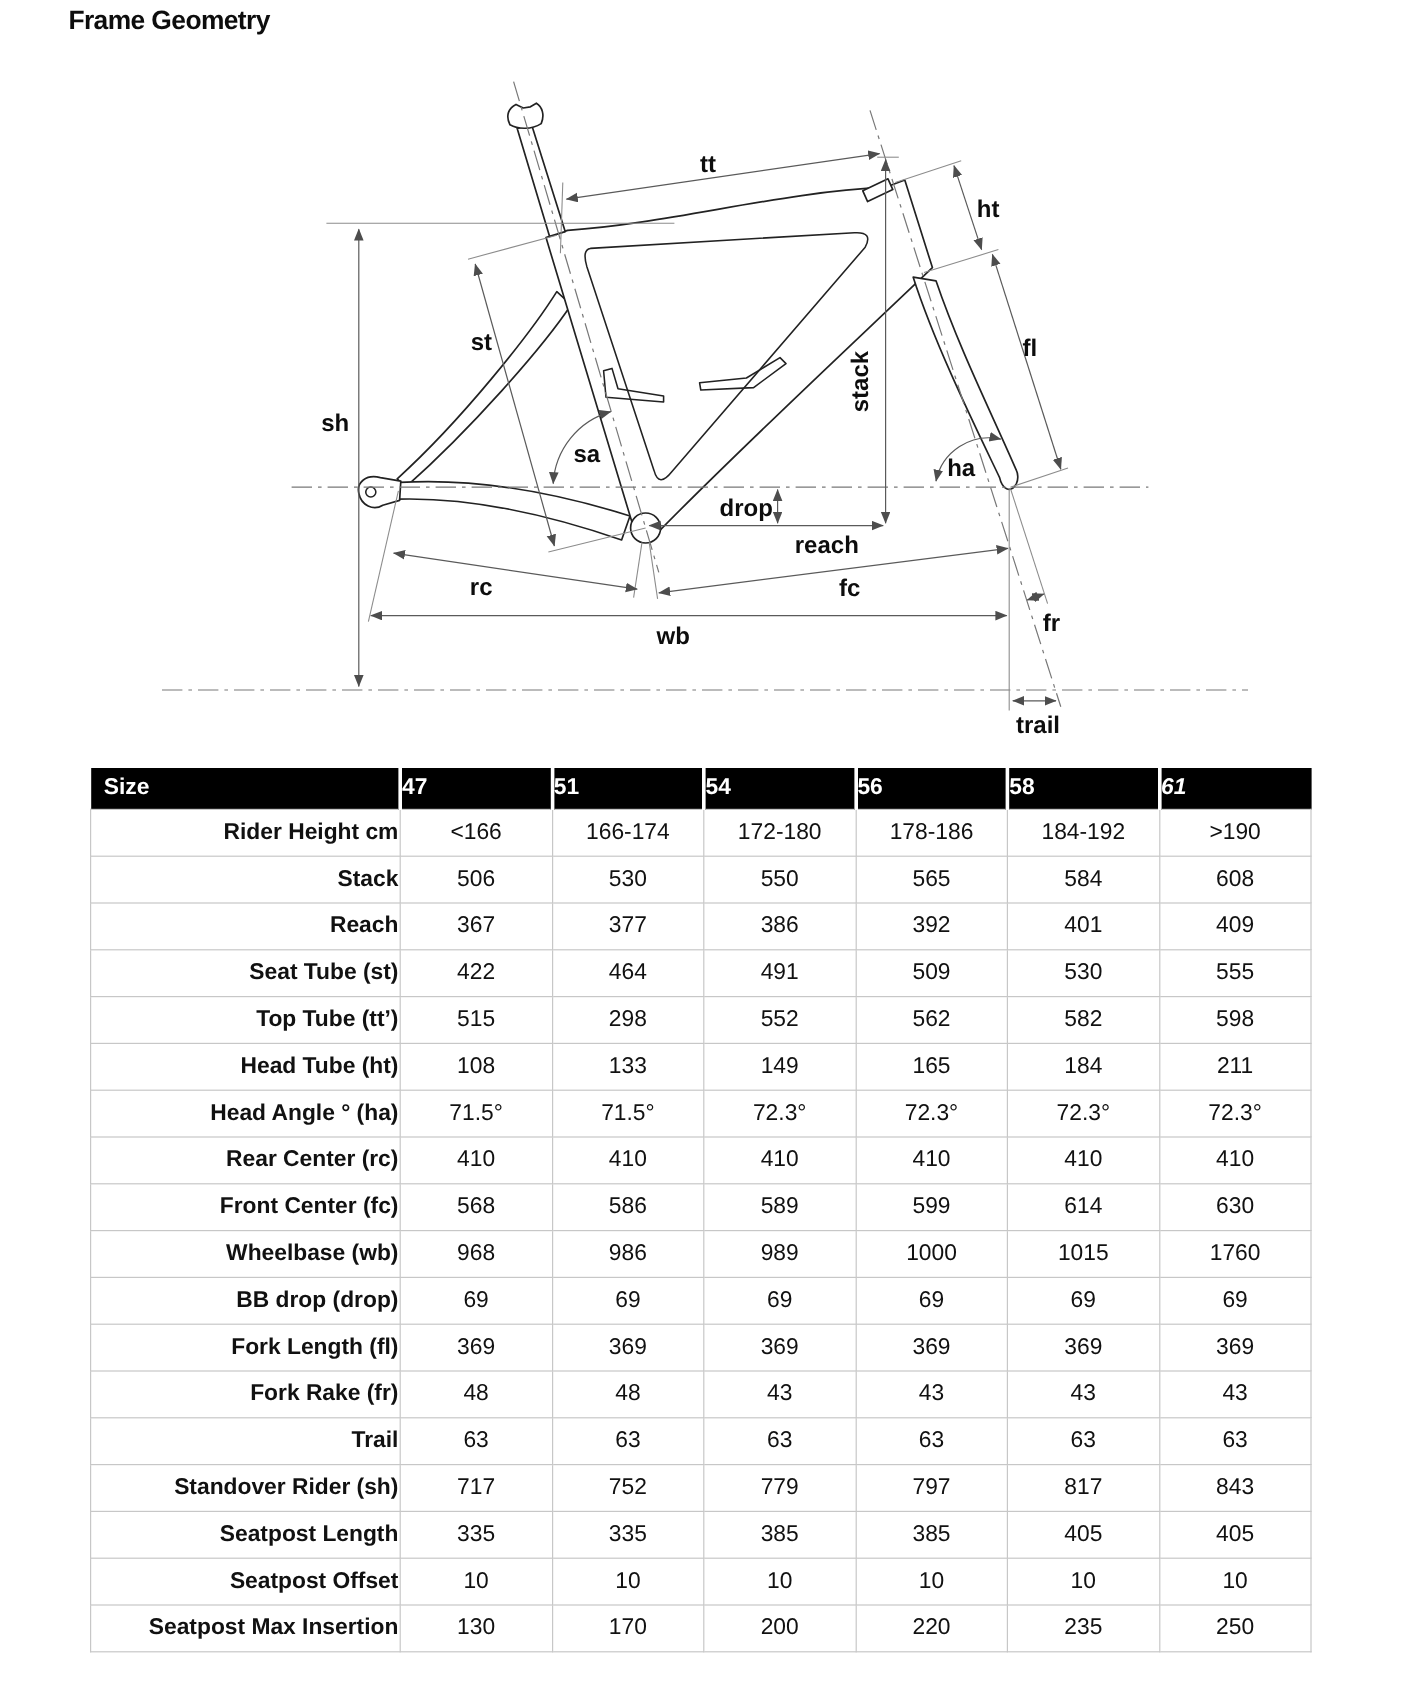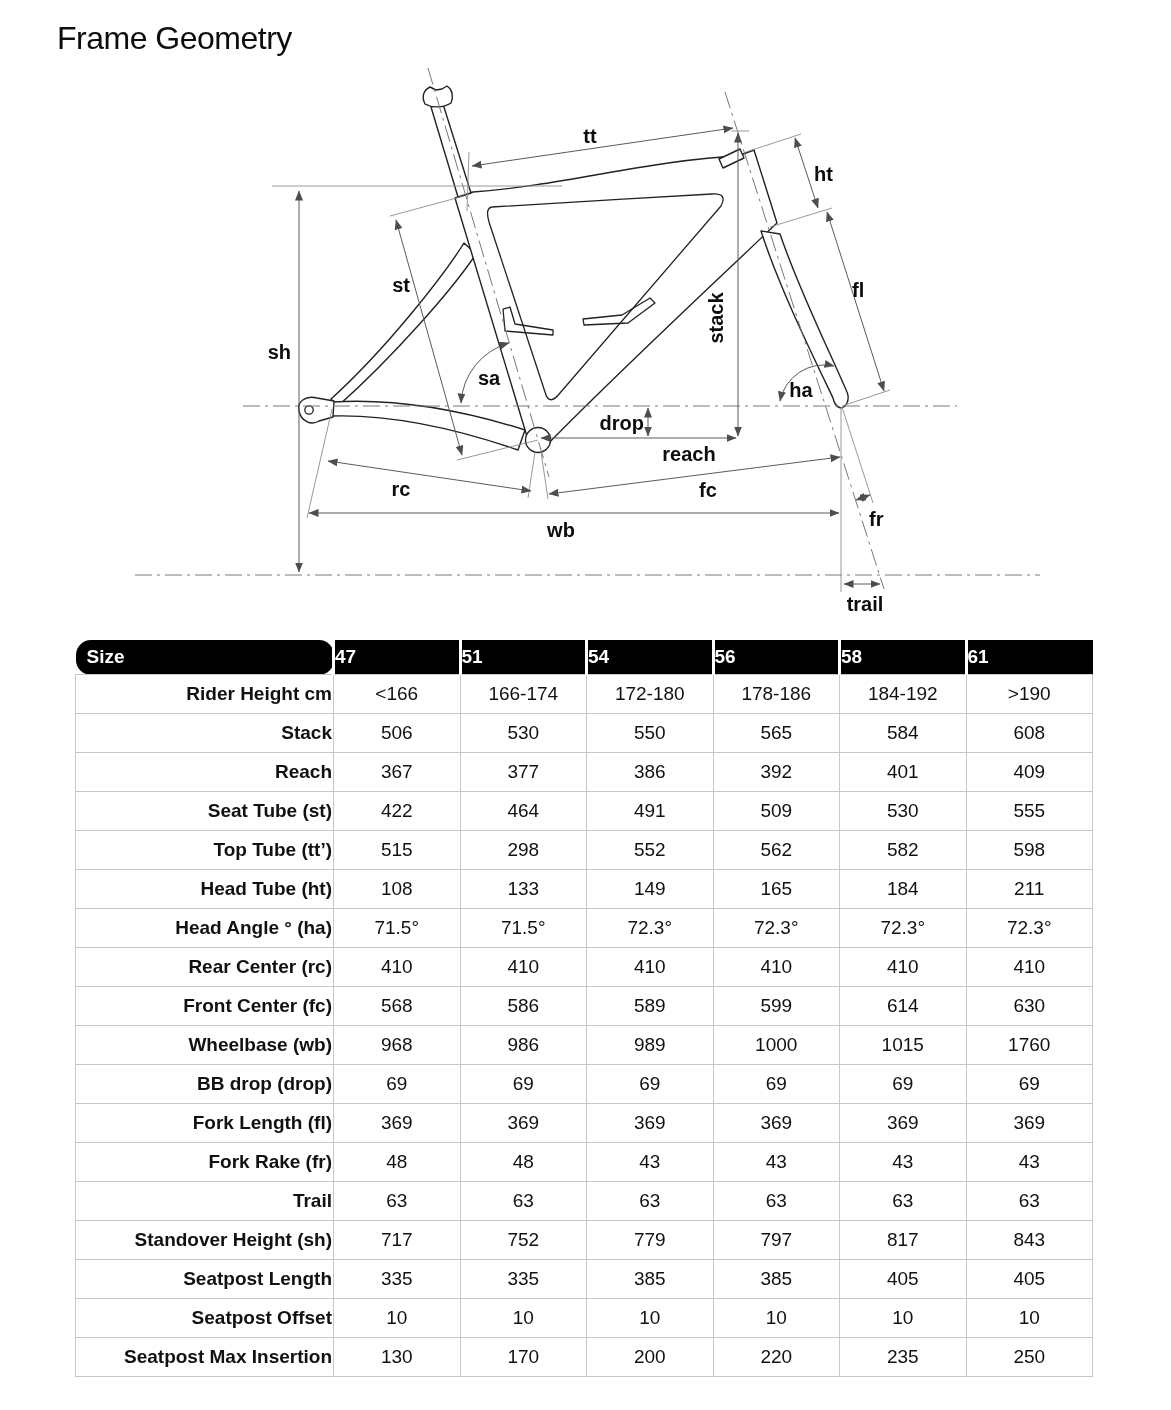--- a/index.html
+++ b/index.html
@@ -1,34 +1,34 @@
 <!DOCTYPE html>
 <html><head>
 <meta charset="utf-8">
 <style>
   html,body{margin:0;padding:0;background:#fff;}
   body{width:1171px;font-family:"Liberation Sans",sans-serif;color:#111;}
   .page{position:relative;width:1171px;height:1410px;background:#fff;overflow:hidden;}
-  .page-title{position:absolute;left:57px;top:20px;margin:0;font-size:32px;font-weight:400;letter-spacing:-.5px;color:#0d0d0d;}
+  .page-title{position:absolute;left:57px;top:4px;margin:0;font-size:22px;font-weight:700;letter-spacing:-.5px;color:#0d0d0d;}
   .diagram{position:absolute;left:0;top:0;width:1171px;height:632px;}
 
   
   .axis{stroke:#787878;stroke-width:1;fill:none;stroke-dasharray:17 5 3 5;}
   .dim{stroke:#5a5a5a;stroke-width:1;fill:none;}
   .ext{stroke:#8c8c8c;stroke-width:.9;fill:none;}
   .frame{fill:#fff;stroke:#222;stroke-width:1.4;stroke-linejoin:round;}
   .frameline{fill:none;stroke:#222;stroke-width:1.3;stroke-linejoin:round;}
   .lbl{font:700 20px "Liberation Sans",sans-serif;fill:#0d0d0d;}
 
   
   .geo-table{position:absolute;left:75px;top:640px;width:1018px;border-collapse:collapse;table-layout:fixed;font-size:19px;}
   .geo-table col.c-label{width:258px;}
   .geo-table thead th{background:#000;color:#fff;font-weight:700;text-align:left;height:34px;padding:0;border-right:3px solid #fff;}
-  .geo-table thead th:first-child{text-align:left;padding-left:11px;border-radius:15px;}
-  .geo-table thead th:last-child{border-right:none;}
+  .geo-table thead th:first-child{text-align:left;padding-left:11px;}
+  .geo-table thead th:last-child{border-right:none;font-style:italic;}
   .geo-table tbody th{font-weight:700;text-align:right;padding-left:11px;height:36px;border:1px solid #c7c7c7;}
   .geo-table tbody td{font-weight:400;text-align:center;height:36px;border:1px solid #c7c7c7;}
 </style>
 </head>
 <body>
 
 <div class="page">
 
   <h1 class="page-title">Frame Geometry</h1>
 
@@ -268,21 +268,21 @@
         <tr>
           <th scope="row">Trail</th>
           <td>63</td>
           <td>63</td>
           <td>63</td>
           <td>63</td>
           <td>63</td>
           <td>63</td>
         </tr>
         <tr>
-          <th scope="row">Standover Height (sh)</th>
+          <th scope="row">Standover Rider (sh)</th>
           <td>717</td>
           <td>752</td>
           <td>779</td>
           <td>797</td>
           <td>817</td>
           <td>843</td>
         </tr>
         <tr>
           <th scope="row">Seatpost Length</th>
           <td>335</td>

